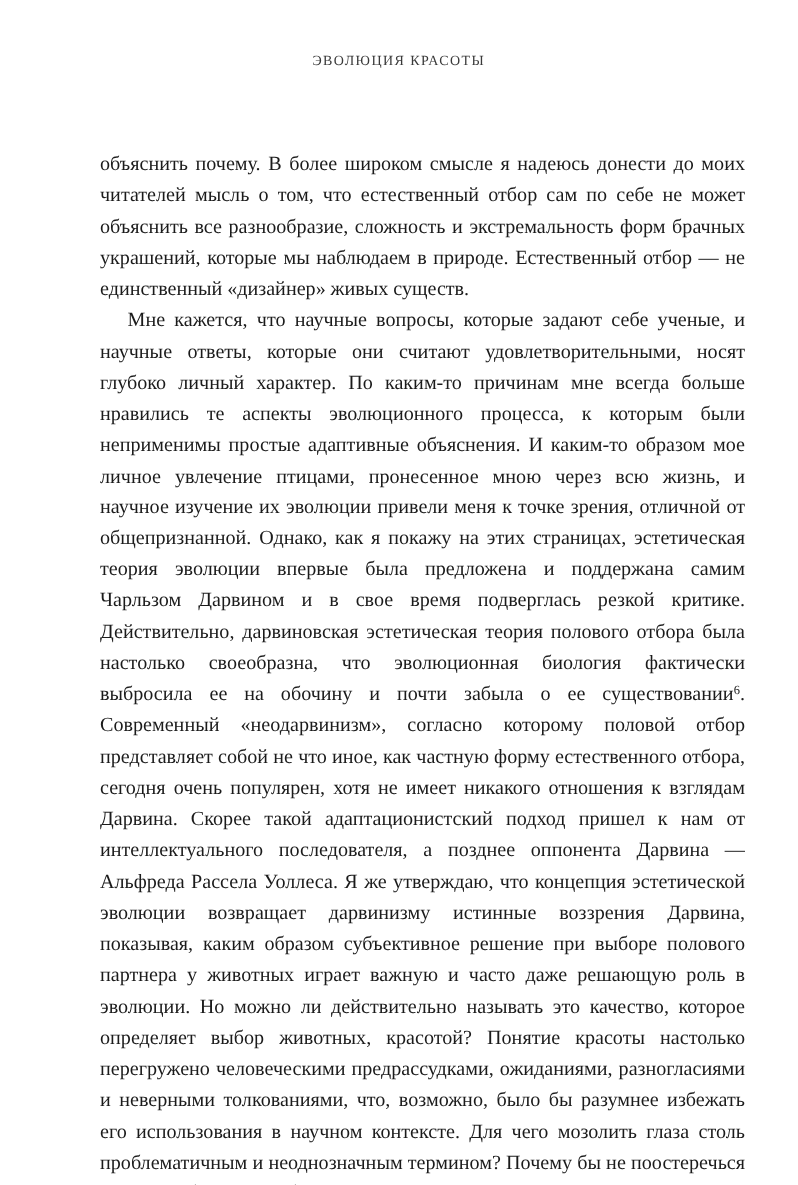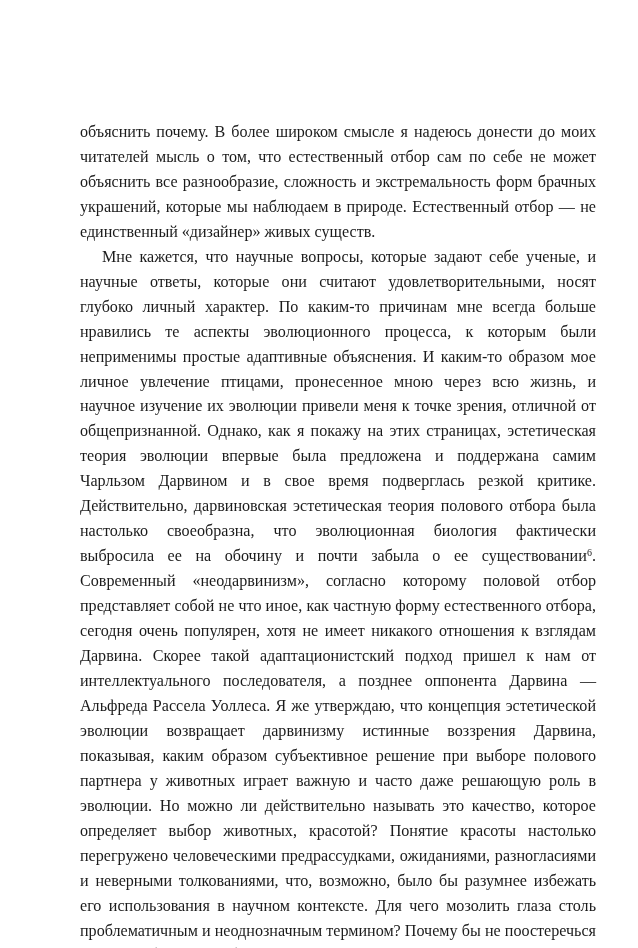--- a/index.html
+++ b/index.html
@@ -71,20 +71,21 @@
     vertical-align: 0.52em;
     line-height: 0;
     margin-left: 0.2px;
   }
 </style>
 </head>
 <body>
 
 <div class="page">
 
+  <div class="running-head">ЭВОЛЮЦИЯ КРАСОТЫ</div>
 
   <div class="text-block">
 
     <p class="para">объяснить почему. В более широком смысле я надеюсь донести до моих читателей мысль о том, что естественный отбор сам по себе не может объяснить все разнообразие, сложность и экстремальность форм брачных украшений, которые мы наблюдаем в природе. Естественный отбор — не единственный «дизайнер» живых существ.</p>
 
     <p class="para indent"><span>Мне кажется, что научные вопросы, которые задают себе ученые, и научные ответы, которые они считают удовлетворительными, носят глубоко личный характер. По каким-то причинам мне всегда больше нравились те аспекты эволюционного процесса, к которым были неприменимы простые адаптивные объяснения. И каким-то образом мое личное увлечение птицами, пронесенное мною через всю жизнь, и научное изучение их эволюции привели меня к точке зрения, отличной от общепризнанной. Однако, как я покажу на этих страницах, эстетическая теория эволюции впервые была предложена и поддержана самим Чарльзом Дарвином и в свое время подверглась резкой критике. Действительно, дарвиновская эстетическая теория полового отбора была настолько своеобразна, что эволюционная биология фактически выбросила ее на обочину и почти забыла о ее существовании</span><sup class="footnote-marker">6</sup><span>. Современный «неодарвинизм», согласно которому половой отбор представляет собой не что иное, как частную форму естественного отбора, сегодня очень популярен, хотя не имеет никакого отношения к взглядам Дарвина. Скорее такой адаптационистский подход пришел к нам от интеллектуального последователя, а позднее оппонента Дарвина — Альфреда Рассела Уоллеса. Я же утверждаю, что концепция эстетической эволюции возвращает дарвинизму истинные воззрения Дарвина, показывая, каким образом субъективное решение при выборе полового партнера у животных играет важную и часто даже решающую роль в эволюции. Но можно ли действительно называть это качество, которое определяет выбор животных, красотой? Понятие красоты настолько перегружено человеческими предрассудками, ожиданиями, разногласиями и неверными толкованиями, что, возможно, было бы разумнее избежать его использования в научном контексте. Для чего мозолить глаза столь проблематичным и неоднозначным термином? Почему бы не поостеречься и не прибегнуть к более приемлемому, хоть и неэстетичному языку, который предпочитает большинство биологов?</span></p>
 
   </div>
 
 </div>

